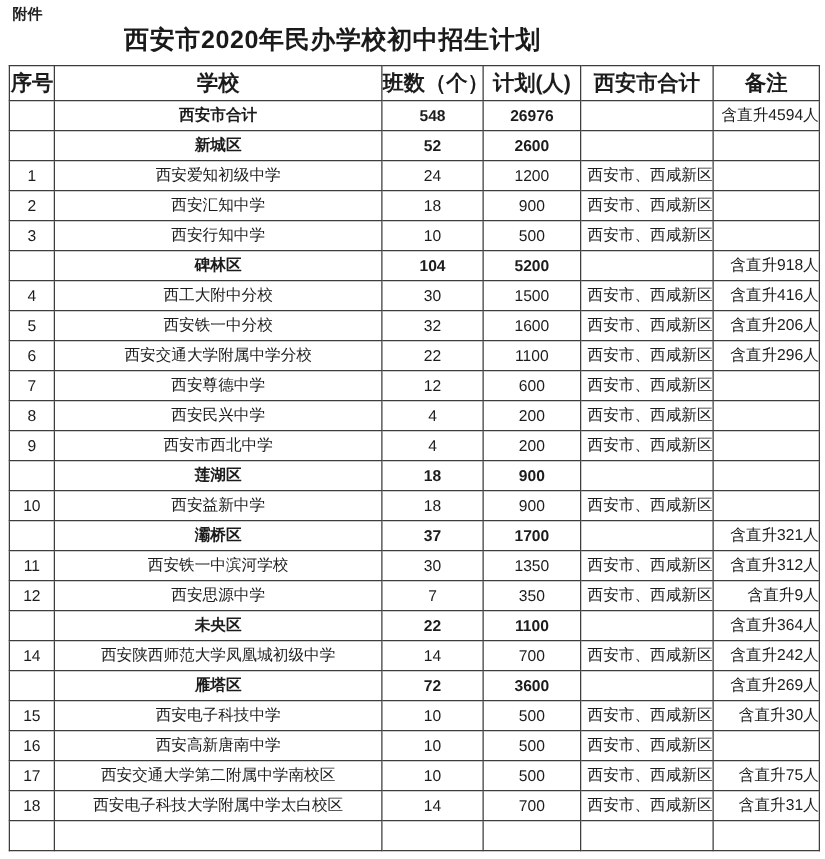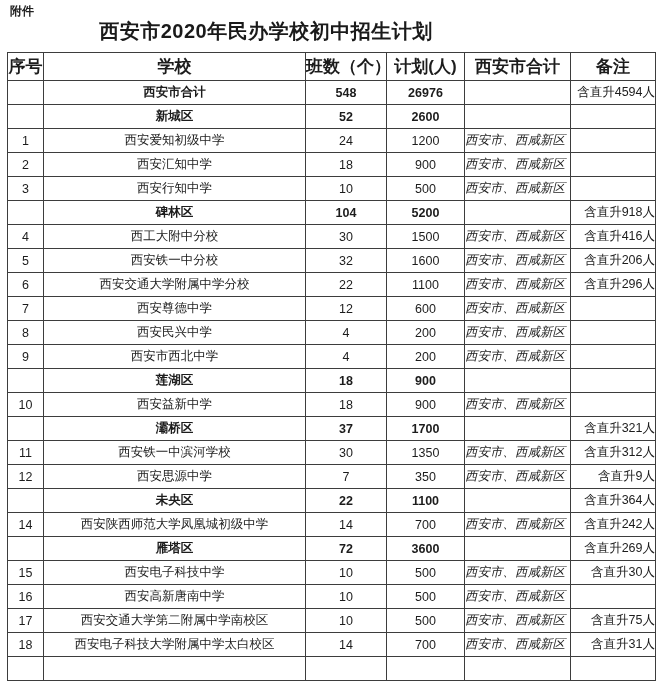--- a/index.html
+++ b/index.html
@@ -60,21 +60,21 @@
     font-weight: bold;
     text-align: center;
   }
   table.enroll td {
     height: 23px;
   }
   .c-seq    { text-align: center; }
   .c-school { text-align: center; padding-left: 4px; }
   .c-classes{ text-align: center; }
   .c-plan   { text-align: center; }
-  .c-scope  { text-align: left; font-style: italic; }
+  .c-scope  { text-align: right; }
   .c-note   { text-align: right; padding-left: 2px; font-size: 12px; }
   tr.em .c-seq,
   tr.em .c-school,
   tr.em .c-classes,
   tr.em .c-plan {
     font-weight: bold;
   }
 </style>
 </head>
 <body>

